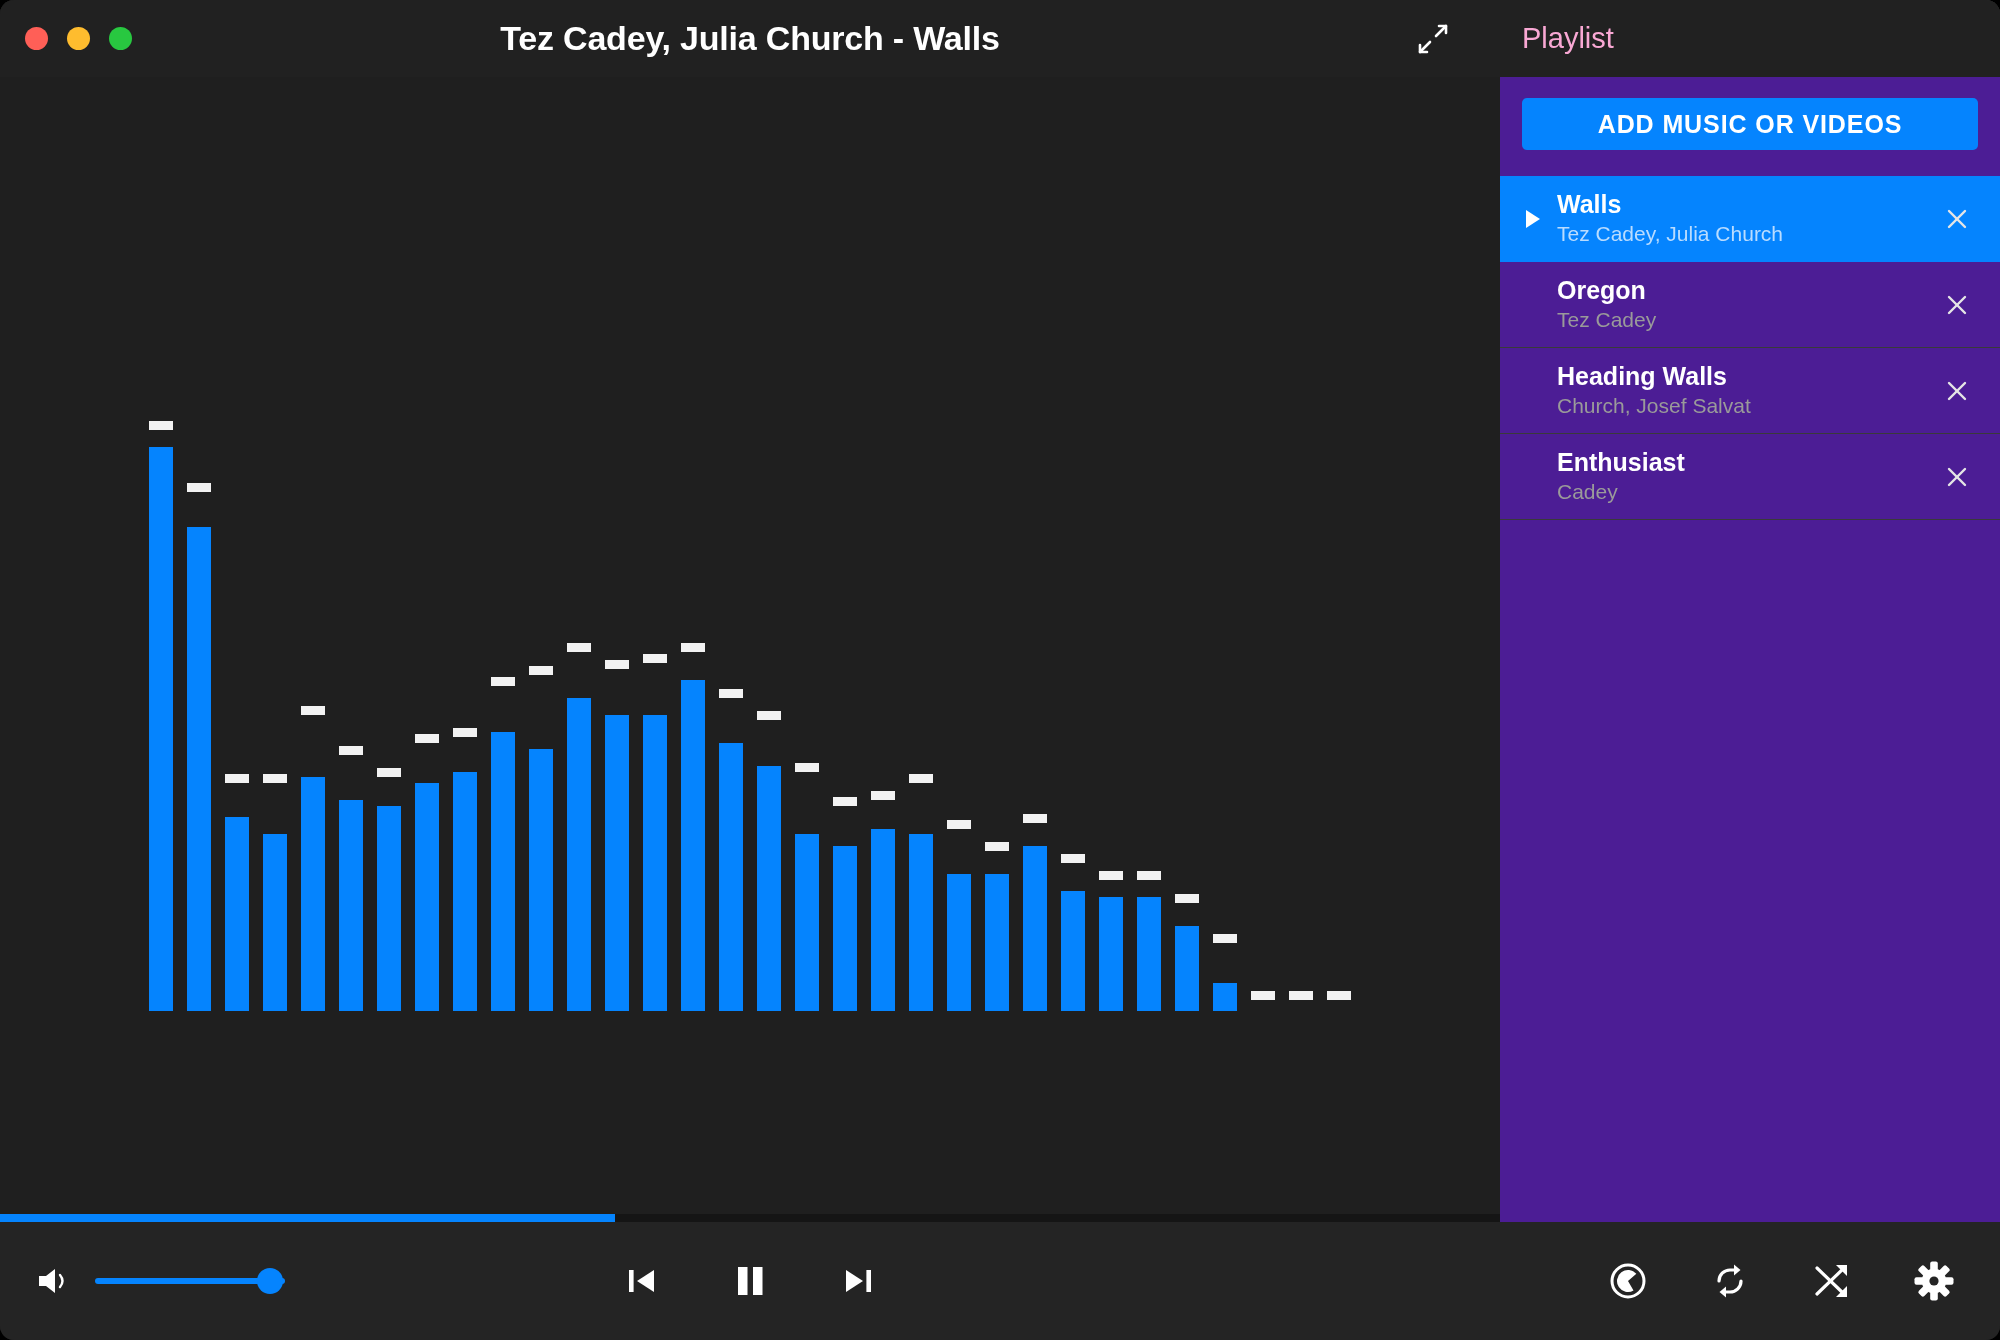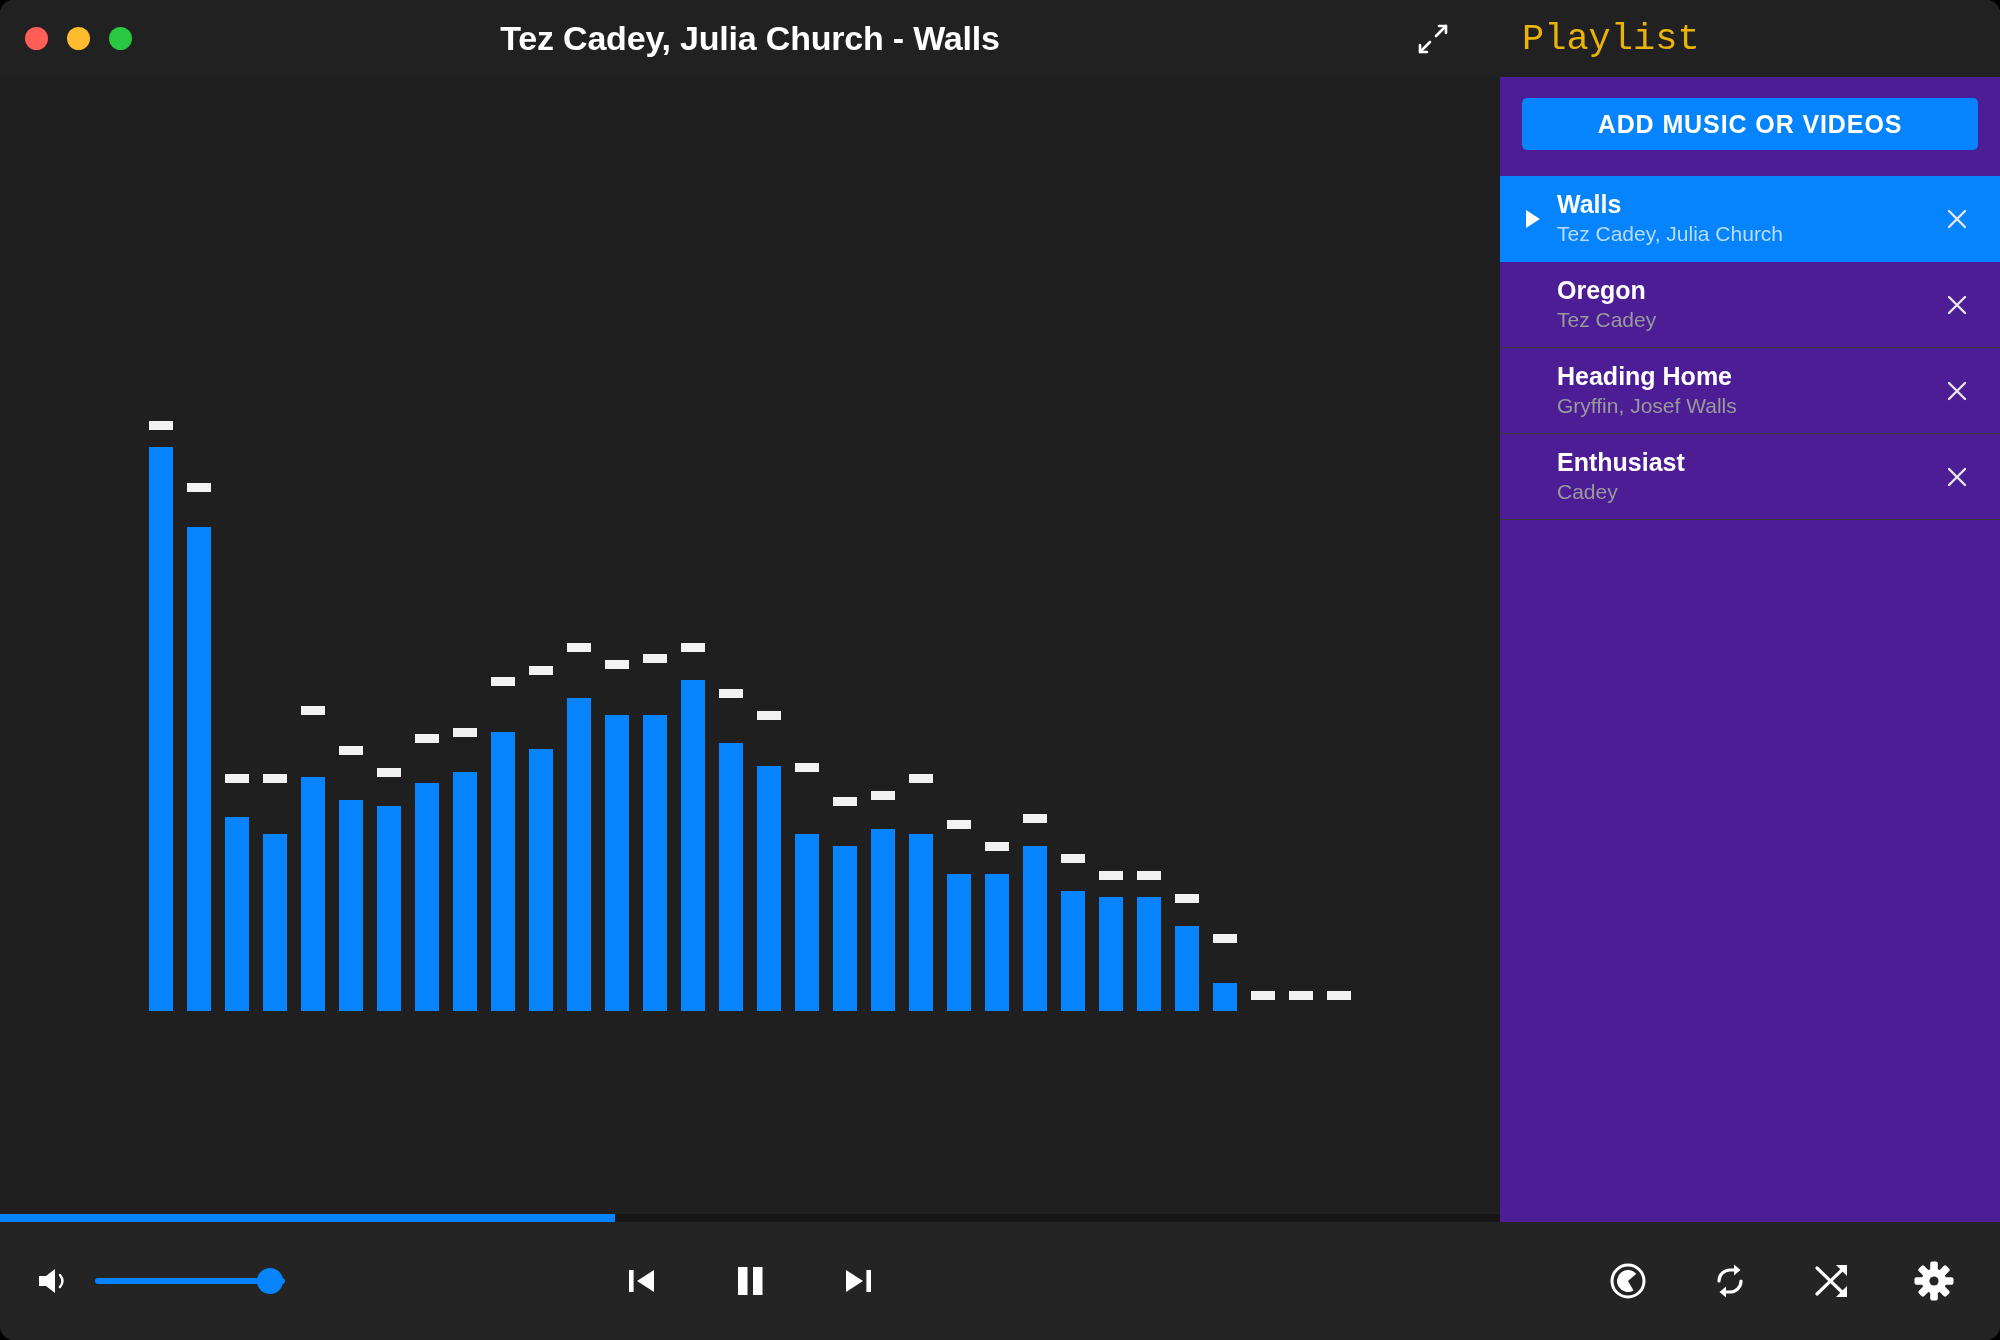--- a/index.html
+++ b/index.html
@@ -109,24 +109,23 @@
   }
   .pl-header {
     height:77px;
     flex:0 0 77px;
     background:#212121;
     display:flex;
     align-items:center;
     padding-left:22px;
   }
   .pl-header-title {
-    color:#eab308;
-    font-size:37px;
+    color:#f9a8d4;
+    font-size:29px;
     font-weight:400;
-    font-family:Liberation Mono, monospace;
   }
   .pl-body {
     flex:1 1 auto;
     overflow:hidden;
     background:#4c1d95;
   }
   .add-btn {
     display:block;
     margin:21px 22px 0 22px;
     height:52px;
@@ -460,22 +459,22 @@
                 <svg width="30" height="30" viewBox="0 0 30 30" aria-hidden="true">
                   <g stroke="#e6e6e6" stroke-width="2.4" stroke-linecap="round">
                     <path d="M7 7 L23 23"></path>
                     <path d="M23 7 L7 23"></path>
                   </g>
                 </svg>
               </div>
             </div>
             <div class="pl-item">
               <div class="pl-text">
-                <div class="pl-title">Heading Home</div>
-                <div class="pl-artist">Gryffin, Josef Walls</div>
+                <div class="pl-title">Heading Walls</div>
+                <div class="pl-artist">Church, Josef Salvat</div>
               </div>
               <div class="pl-remove">
                 <svg width="30" height="30" viewBox="0 0 30 30" aria-hidden="true">
                   <g stroke="#e6e6e6" stroke-width="2.4" stroke-linecap="round">
                     <path d="M7 7 L23 23"></path>
                     <path d="M23 7 L7 23"></path>
                   </g>
                 </svg>
               </div>
             </div>

